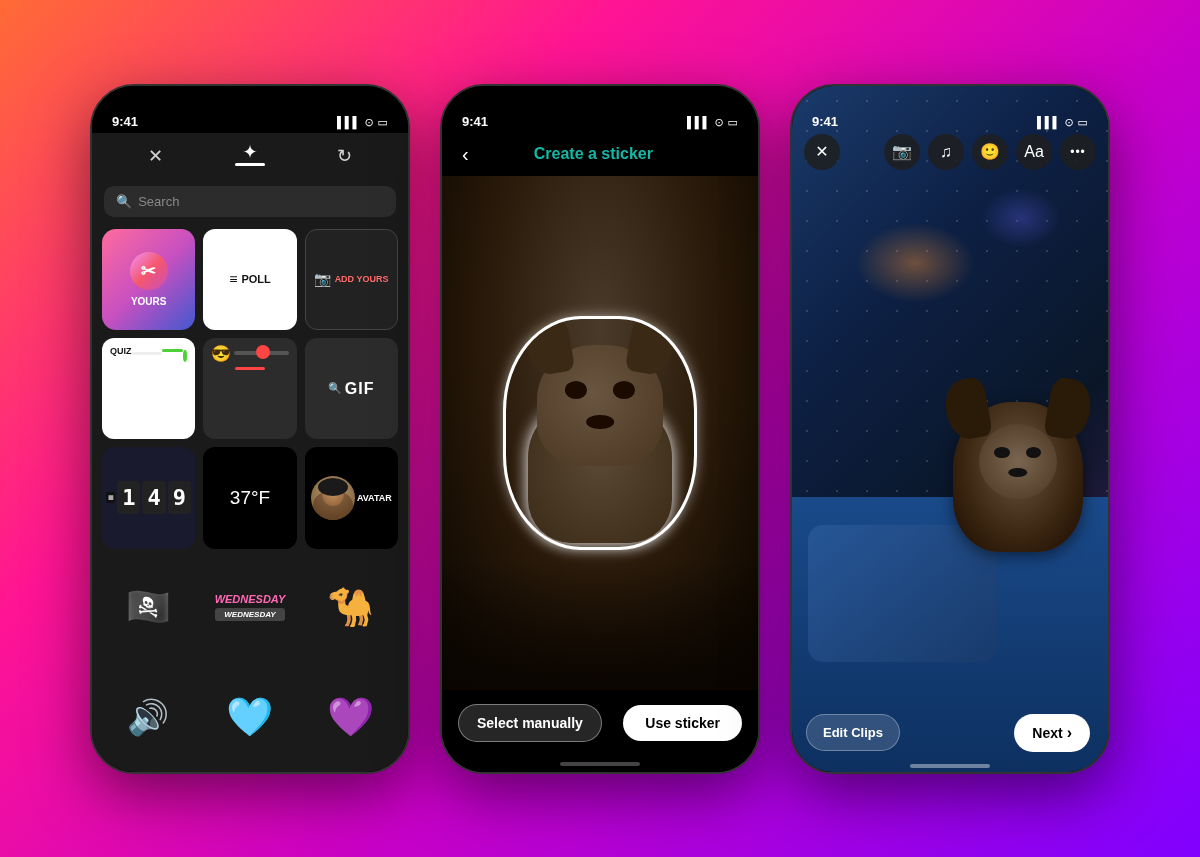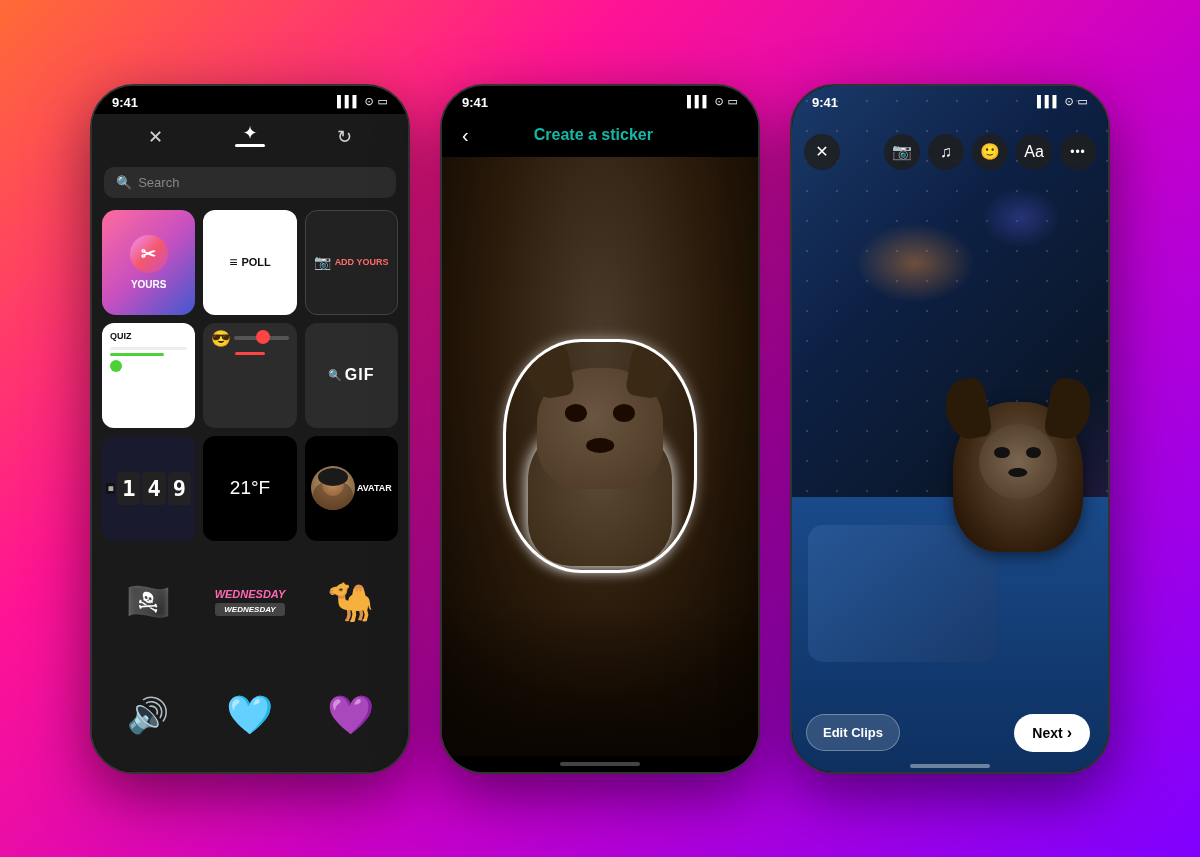--- a/index.html
+++ b/index.html
@@ -26,22 +26,22 @@
       position: relative;
       display: flex;
       flex-direction: column;
       box-shadow: 0 20px 60px rgba(0,0,0,0.5);
     }
 
     
     .status-bar {
       display: flex;
       justify-content: space-between;
-      align-items: flex-start;
-      padding: 9px 20px 4px;
+      align-items: flex-end;
+      padding: 28px 20px 4px;
       background: #000;
     }
     .status-time {
       font-size: 13px;
       font-weight: 600;
       color: #fff;
     }
     .status-icons {
       display: flex;
       align-items: center;
@@ -453,21 +453,21 @@
       <div class="sticker-item sticker-poll" style="background:#fff;color:#111;font-size:11px;font-weight:800;gap:4px;flex-direction:row;border-radius:12px;padding:8px;">
         <span style="font-size:14px;">≡</span>
         <span>POLL</span>
       </div>
 
       <div class="sticker-item sticker-addyours" style="font-size:9px;font-weight:700;flex-direction:row;gap:3px;border-radius:12px;padding:6px;">
         <span style="font-size:14px;">📷</span>
         <span style="color:#ff6b6b;">ADD YOURS</span>
       </div>
 
-      <div class="sticker-item" style="background:#fff;border-radius:12px;padding:8px;flex-direction:column;align-items:flex-start;justify-content:flex-start;min-height:80px;">
+      <div class="sticker-item" style="background:#fff;border-radius:12px;padding:8px;flex-direction:row;align-items:flex-start;justify-content:flex-start;min-height:80px;">
         <span style="font-size:9px;font-weight:800;color:#111;">QUIZ</span>
         <div style="width:100%;height:3px;background:#eee;border-radius:2px;margin-top:6px;"></div>
         <div style="width:70%;height:3px;background:#4cd137;border-radius:2px;margin-top:3px;"></div>
         <div style="width:12px;height:12px;background:#4cd137;border-radius:50%;margin-top:4px;"></div>
       </div>
 
       <div class="emoji-slider">
         <div class="emoji-row">
           <span class="emoji-face">😎</span>
           <div class="emoji-track">
@@ -485,21 +485,21 @@
       <div class="sticker-item sticker-countdown">
         <div style="display:flex;gap:2px;align-items:center;">
           <div style="background:#111;color:#aaa;font-size:8px;padding:1px 2px;border-radius:2px;font-family:monospace;">■</div>
           <div class="count-num">1</div>
           <div class="count-num">4</div>
           <div class="count-num">9</div>
         </div>
       </div>
 
       <div class="sticker-item sticker-temp">
-        <span style="font-size:19px;font-weight:300;color:#fff;">21°F</span>
+        <span style="font-size:19px;font-weight:300;color:#fff;">37°F</span>
       </div>
 
       <div class="sticker-item sticker-avatar">
         <div class="avatar-circle">
           <div style="position:absolute;bottom:0;left:50%;transform:translateX(-50%);width:40px;height:30px;background:radial-gradient(circle at 50% 0%, #8a6a4a,#5a3a1a);border-radius:50% 50% 0 0;"></div>
           <div style="position:absolute;top:6px;left:50%;transform:translateX(-50%);width:22px;height:24px;background:radial-gradient(circle, #c09060,#8a5a30);border-radius:50%;"></div>
           <div style="position:absolute;top:2px;left:50%;transform:translateX(-50%);width:30px;height:18px;background:#1a1a1a;border-radius:50%;"></div>
         </div>
         <span style="font-size:9px;color:#fff;font-weight:700;">AVATAR</span>
       </div>
@@ -571,20 +571,24 @@
             <div style="position:absolute;top:58%;left:50%;transform:translateX(-50%);width:22%;height:12%;background:#1a0a00;border-radius:50%;"></div>
           </div>
 
           <div style="position:absolute;inset:-4px;border-radius:40%;box-shadow:0 0 0 3px #fff, 0 0 15px rgba(255,255,255,0.7);pointer-events:none;"></div>
         </div>
 
         <div style="position:absolute;bottom:0;left:0;right:0;height:25%;background:linear-gradient(180deg,rgba(10,5,0,0) 0%, #0a0500 100%);"></div>
       </div>
     </div>
 
+    <div class="phone2-actions">
+      <button class="btn-outline-white">Select manually</button>
+      <button class="btn-solid-white">Use sticker</button>
+    </div>
 
     <div style="background:#000;padding:6px;display:flex;justify-content:center;">
       <div style="width:80px;height:4px;background:#444;border-radius:2px;"></div>
     </div>
   </div>
 </div>
 
 <div class="phone">
   <div class="status-bar" style="background:transparent;position:absolute;top:0;left:0;right:0;z-index:20;">
     <span class="status-time">9:41</span>

